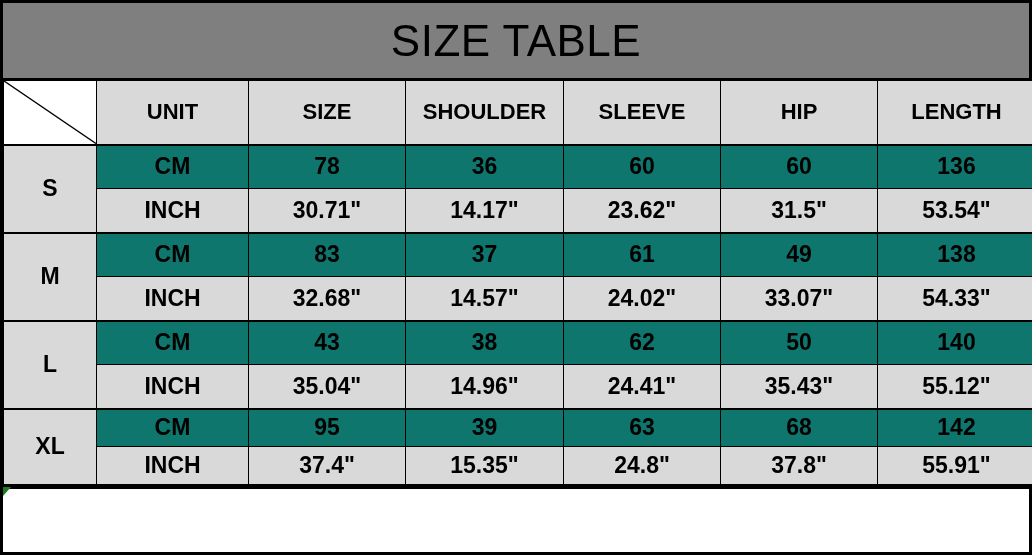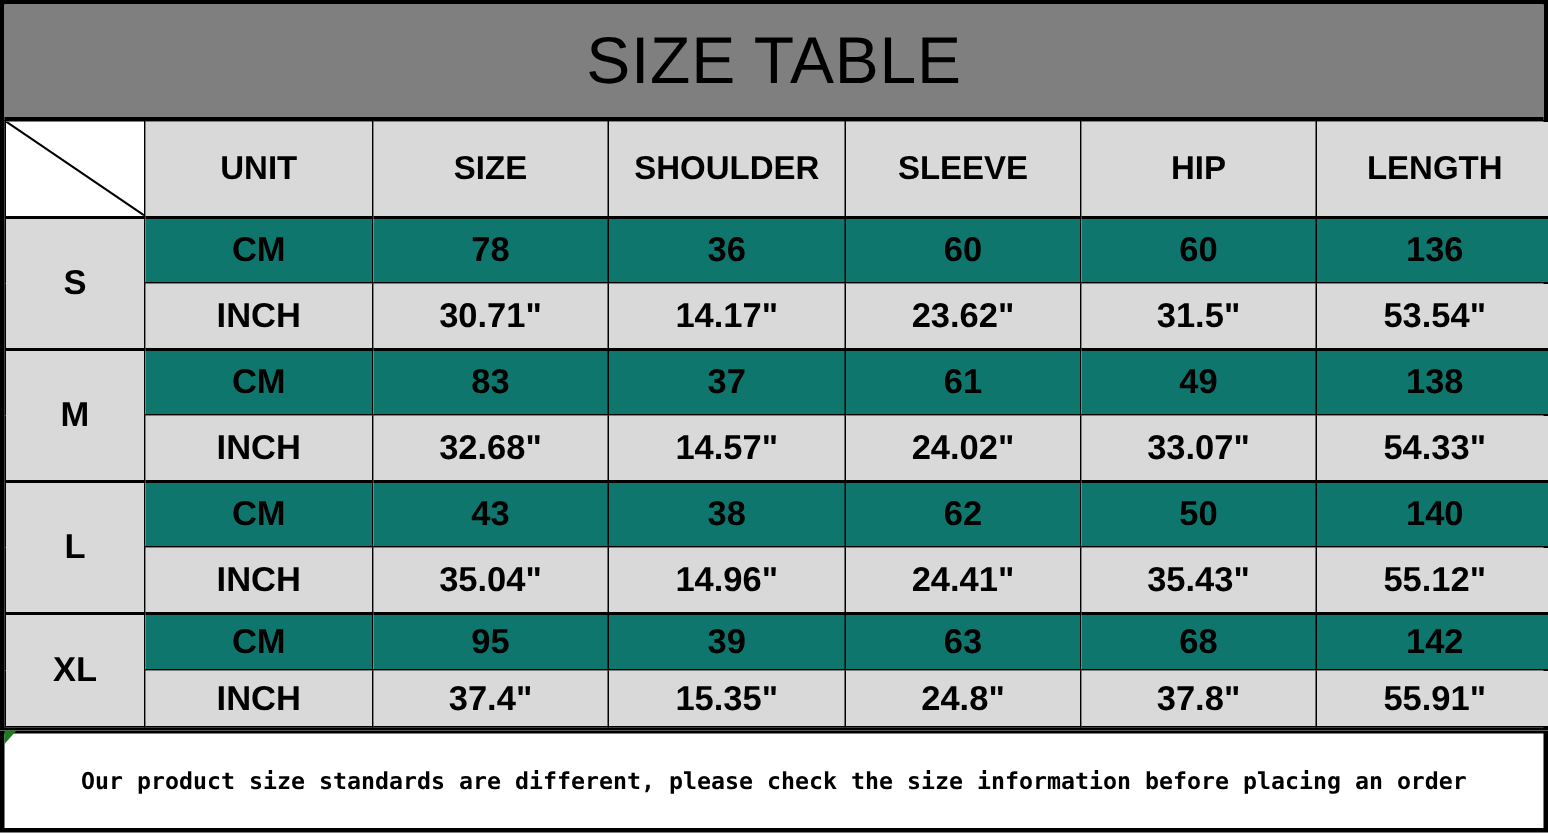--- a/index.html
+++ b/index.html
@@ -178,16 +178,15 @@
         <td>24.8"</td>
         <td>37.8"</td>
         <td>55.91"</td>
       </tr>
     </tbody>
       </table>
   </div>
 
   <div class="note-box">
     <span class="green-flag"></span>
-    <span class="note-text">Our product size standards are different, please check the size information before placing an order</span>
   </div>
 
 </div>
 
 </body></html>

